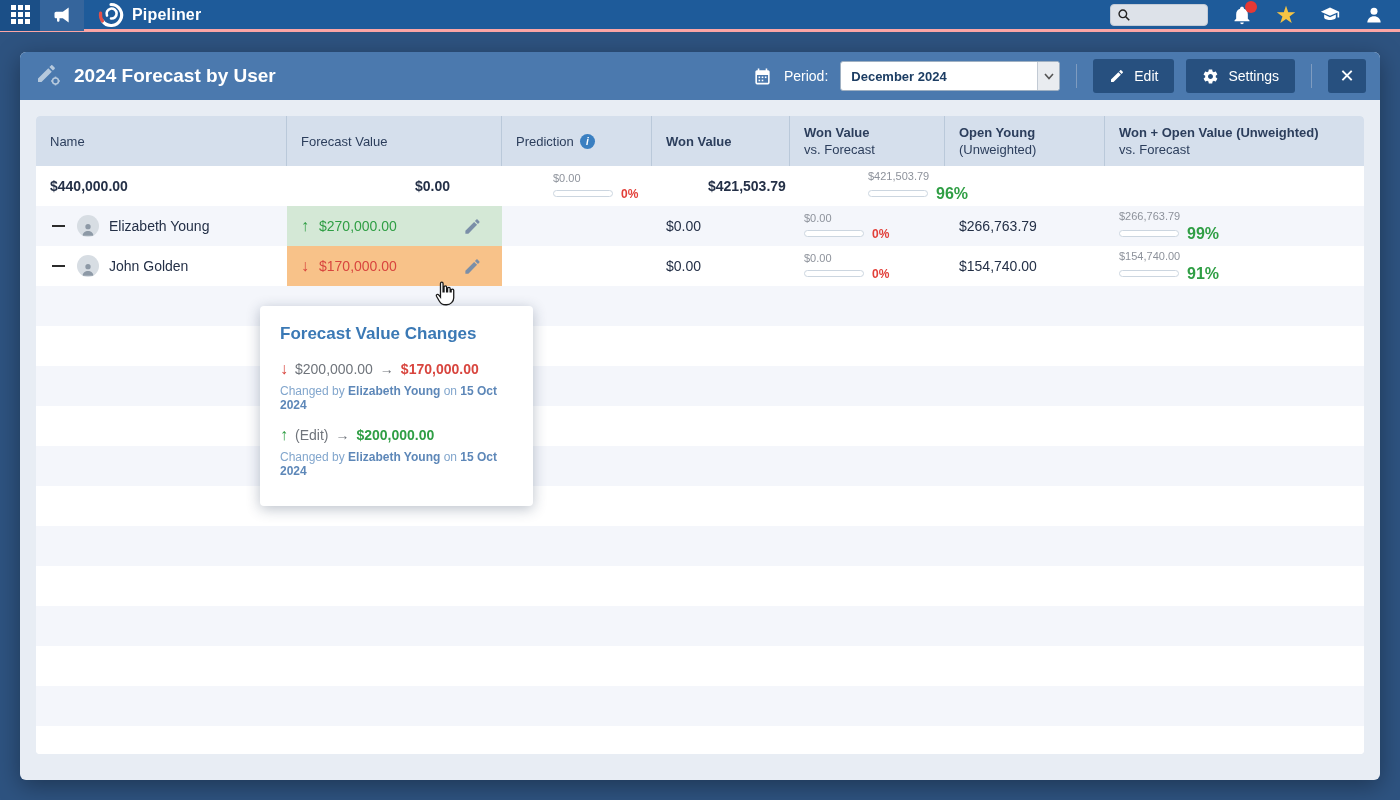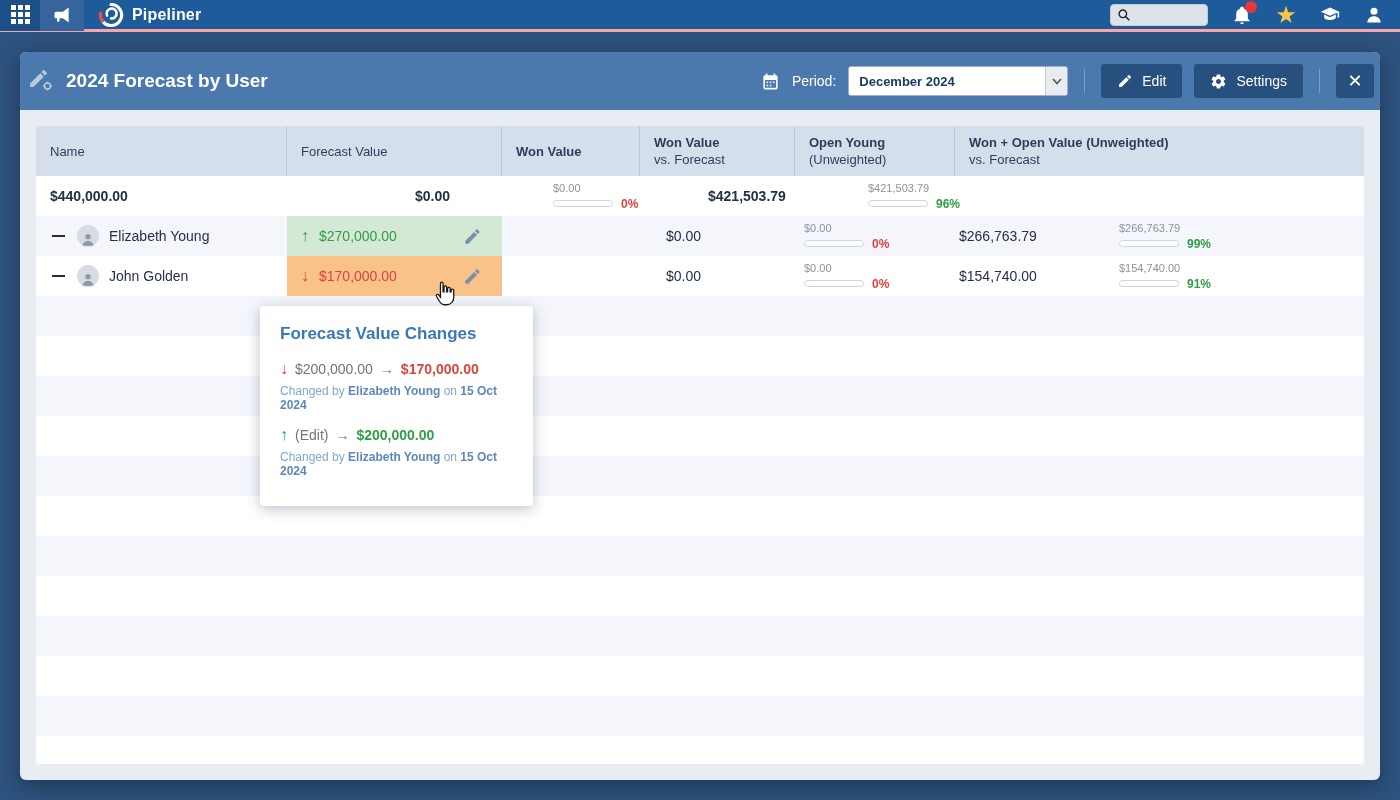--- a/index.html
+++ b/index.html
@@ -20,21 +20,21 @@
   .search-wrap input { border:none; outline:none; background:transparent; width:70px; font-size:12px; color:#222;
                        font-family:"Liberation Sans", sans-serif; }
   .topbar-icons { display:flex; align-items:center; gap:20px; margin:0 14px 0 22px; }
   .tb-icon { position:relative; width:24px; height:24px; display:flex; align-items:center; justify-content:center; cursor:pointer; }
   .bell-dot { position:absolute; top:-2px; right:-3px; width:12px; height:12px; border-radius:50%; background:#e53935; }
   .star-glyph { color:#f6c444; font-size:24px; line-height:24px; }
 
   
   .modal { position:absolute; left:20px; top:52px; width:1360px; height:728px; background:#e8edf4;
            border-radius:6px; box-shadow:0 6px 24px rgba(0,0,0,.35); }
-  .modal-header { height:58px; background:#4b79ae; border-radius:6px 6px 0 0; display:flex; align-items:center; padding:0 6px; }
+  .modal-header { height:48px; background:#4b79ae; border-radius:6px 6px 0 0; display:flex; align-items:center; padding:0 14px; }
   .mh-icon { margin-right:12px; }
   .mh-title { color:#fff; font-size:19px; font-weight:700; }
   .mh-right { margin-left:auto; display:flex; align-items:center; gap:12px; }
   .period-label { color:#fff; font-size:14px; }
   .period-select { width:220px; height:30px; background:#fff; border:1px solid #9fb0c2; border-radius:3px;
                    display:flex; align-items:center; cursor:pointer; }
   .period-value { flex:1; padding:0 10px; font-size:13px; font-weight:700; color:#1c3d63; }
   .period-chevron { width:22px; height:28px; border-left:1px solid #c2cad4; background:#e9ecf0; display:flex;
                     align-items:center; justify-content:center; border-radius:0 3px 3px 0; }
   .vdiv { width:1px; height:24px; background:#7f9cc0; margin:0 4px; }
@@ -68,21 +68,21 @@
   .fc-orange { background:#f8c289; color:#d8453e; }
   .fc-val { display:flex; align-items:center; gap:10px; font-size:14px; }
   .fc-arrow { font-size:16px; font-weight:700; }
   .pencil-btn { margin-right:10px; cursor:pointer; display:flex; align-items:center; }
   .mini-col { flex-direction:column; align-items:flex-start; justify-content:center; gap:3px; }
   .mini-val { font-size:11px; color:#8d929b; }
   .bar-line { display:flex; align-items:center; gap:8px; }
   .bar { width:60px; height:7px; border:1px solid #ccd6e0; border-radius:4px; background:#fff; overflow:hidden; }
   .bar-fill { height:100%; background:#3caa50; border-radius:4px; }
   .pct-red { font-size:12px; font-weight:700; color:#e2403a; }
-  .pct-green { font-size:12px; font-weight:700; color:#2f9e44; }
+  .pct-green { font-size:16px; font-weight:700; color:#2f9e44; }
   .stripes { flex:1; background:repeating-linear-gradient(to bottom,#f4f6fb 0 40px,#ffffff 40px 80px); }
 
   
   .tooltip { position:absolute; left:260px; top:306px; width:273px; background:#fff; border-radius:4px;
              box-shadow:0 3px 14px rgba(30,50,80,.3); padding:18px 30px 14px 20px; z-index:20; }
   .tt-title { color:#3b79b5; font-size:17px; font-weight:700; margin-bottom:16px; }
   .tt-line { display:flex; align-items:center; gap:7px; font-size:14px; color:#6f747b; margin-bottom:6px; }
   .tt-arrow-down { color:#d8453e; font-size:16px; font-weight:700; }
   .tt-arrow-up { color:#2f9e44; font-size:16px; font-weight:700; }
   .tt-new-red { color:#d8453e; font-weight:700; }
@@ -215,20 +215,26 @@
   <div class="modal-body">
     <div class="panel">
 
       <div class="thead">
         <div class="th c1">
           <span class="l1">Name</span>
         </div>
         <div class="th c2">
           <span class="l1">Forecast Value</span>
         </div>
+        <div class="th c3">
+          <span class="l1">
+              <span>Prediction</span>
+            <span class="info-badge">i</span>
+          </span>
+        </div>
         <div class="th c4 w600">
           <span class="l1">Won Value</span>
         </div>
         <div class="th c5 w600">
           <span class="l1">Won Value</span>
           <span class="l2">vs. Forecast</span>
         </div>
         <div class="th c6 w600">
           <span class="l1">Open Young</span>
           <span class="l2">(Unweighted)</span>

